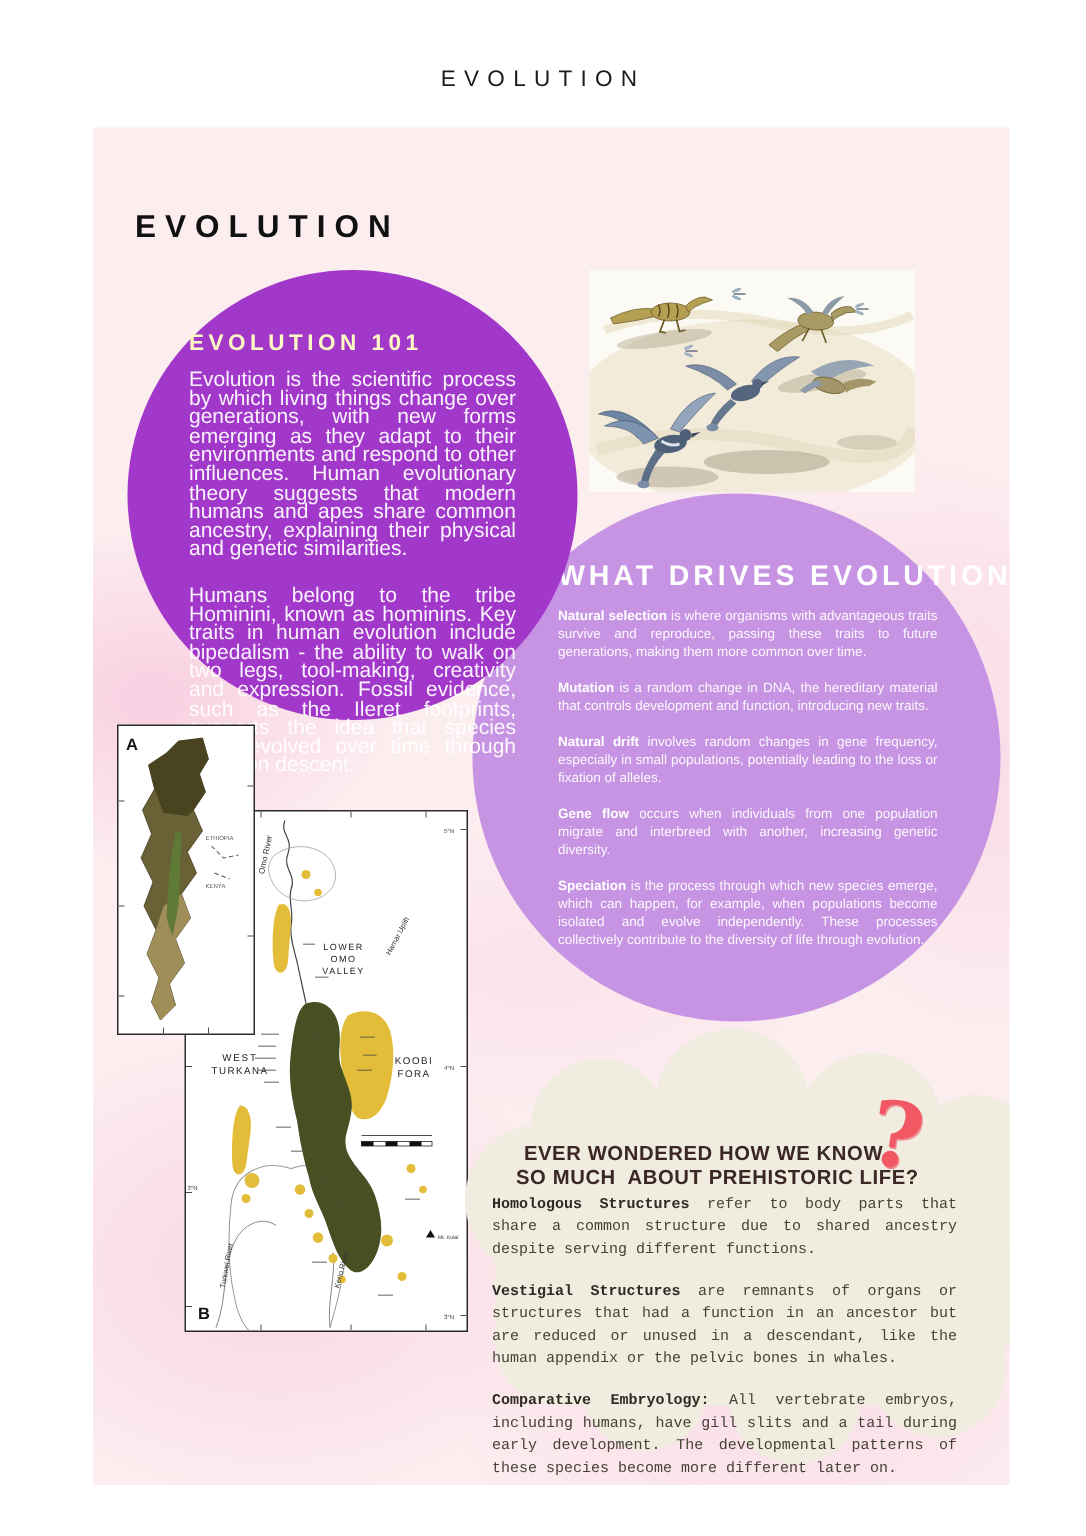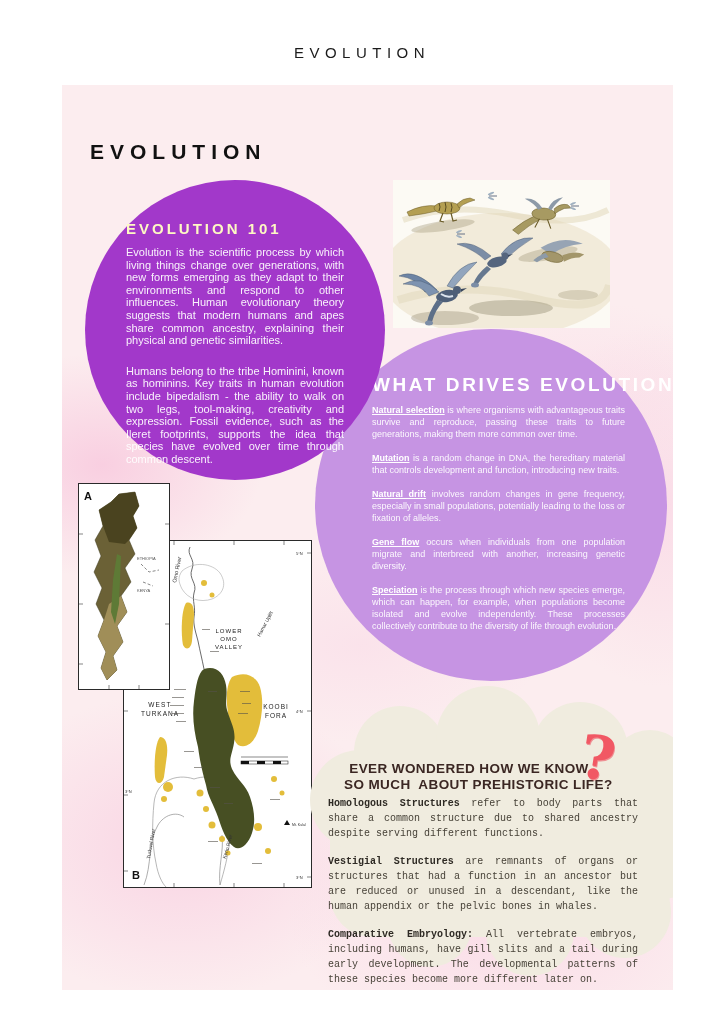--- a/index.html
+++ b/index.html
@@ -16,29 +16,29 @@
           radial-gradient(200px 260px at 600px 420px, rgba(247,199,222,.45), transparent 70%),
           radial-gradient(260px 140px at 300px 560px, rgba(248,205,226,.32), transparent 70%),
           radial-gradient(220px 120px at 520px 300px, rgba(249,210,228,.30), transparent 70%);}
   .main-title{position:absolute;left:28px;top:55px;font-size:21px;font-weight:900;
         letter-spacing:6px;color:#111;white-space:nowrap;z-index:3;}
   
   .circle1{position:absolute;left:23px;top:95px;width:300px;height:300px;border-radius:50%;
         background:#a238ca;z-index:3;box-sizing:border-box;padding:40px 41px 0 41px;}
   .c1-heading{font-size:15px;font-weight:bold;letter-spacing:3px;color:#fef9c3;white-space:nowrap;
         margin:0 0 9px 0;}
-  .c1-body{font-size:11px;line-height:12.6px;color:rgba(255,255,255,.93);text-align:justify;margin:0;}
+  .c1-body{font-size:14px;line-height:12.6px;color:rgba(255,255,255,.93);text-align:justify;margin:0;}
   .c1-body + .c1-body{margin-top:18px;}
   .circle2{position:absolute;left:253px;top:244px;width:352px;height:352px;border-radius:50%;
         background:#c694e3;z-index:2;box-sizing:border-box;padding:45px 42px 0 57px;}
   .c2-heading{font-size:19px;font-weight:bold;letter-spacing:2.6px;color:#fff;white-space:nowrap;
         margin:0 0 8px 0;}
   .c2-item{font-size:9px;line-height:12px;color:rgba(255,255,255,.93);text-align:justify;
         margin:0 0 12px 0;}
-  .c2-item b{color:#fff;text-decoration:underline;}
+  .c2-item b{color:#fff;}
   
   .dino-figure{position:absolute;left:331px;top:95px;width:217px;height:148px;background:#fcfaf4;
         z-index:1;}
   
   .map-box{position:absolute;background:#fff;border:1px solid #2a2a2a;box-sizing:border-box;}
   .map-a{left:16px;top:398px;width:92px;height:207px;z-index:5;}
   .map-b{left:61px;top:455px;width:189px;height:348px;z-index:4;}
   
   .cloud-part{position:absolute;background:#f0ecdf;z-index:6;}
   .cloud-rect{left:268px;top:662px;width:340px;height:190px;border-radius:42px;}

